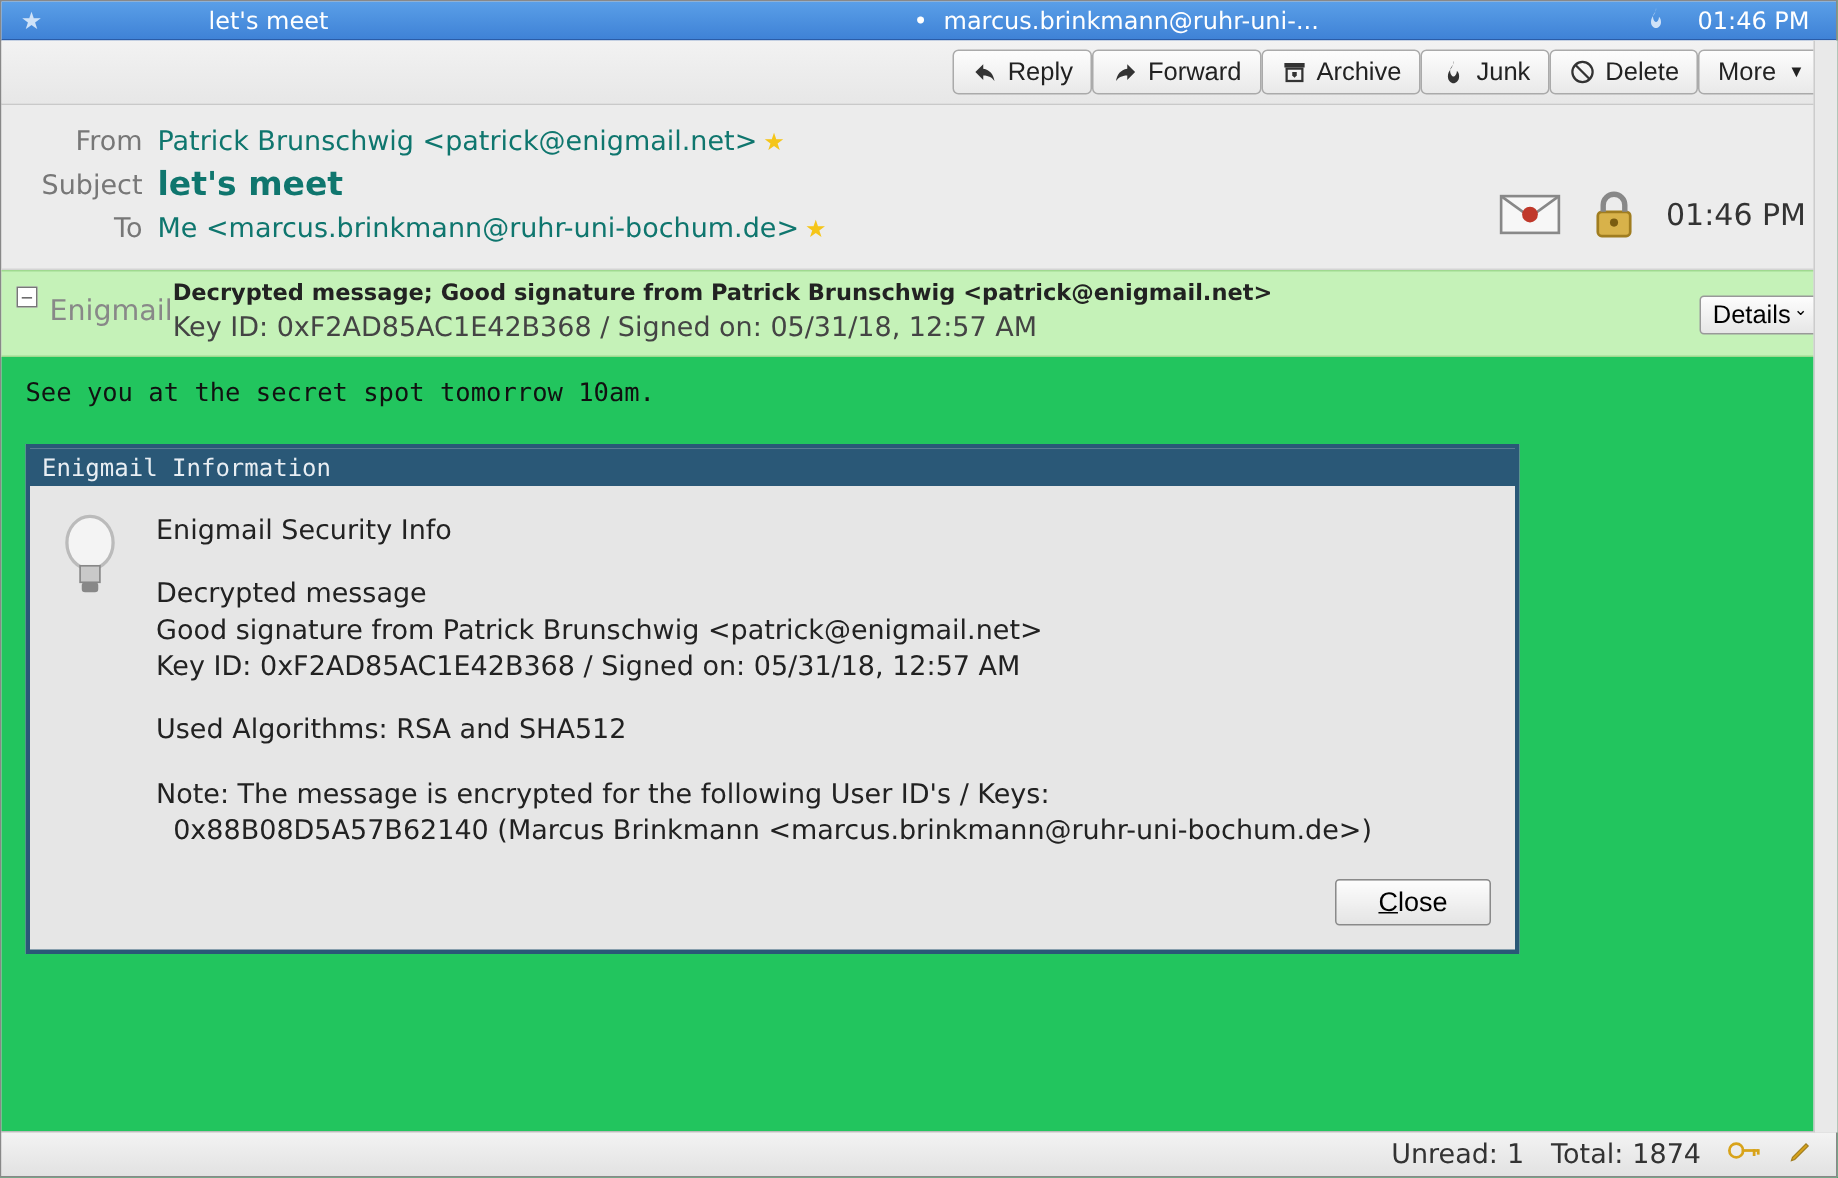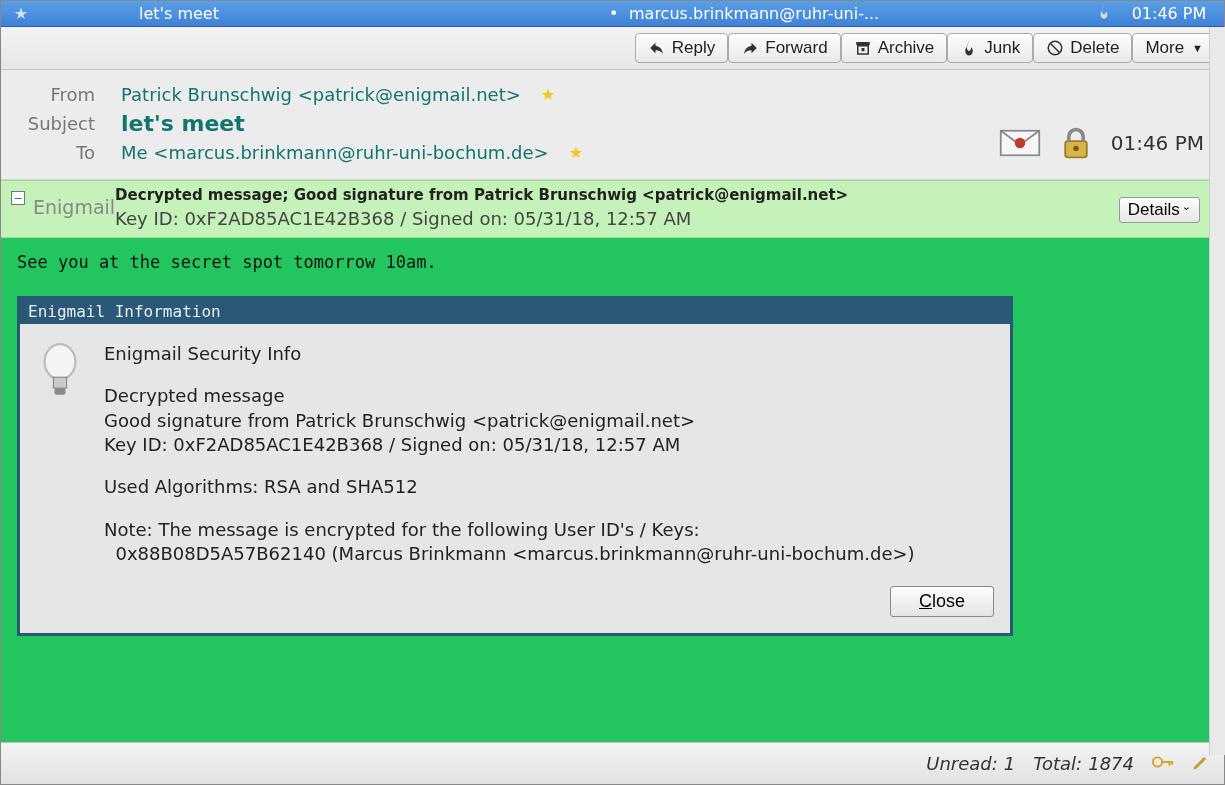--- a/index.html
+++ b/index.html
@@ -61,21 +61,21 @@
   .tbtn svg { width: 18px; height: 18px; }
   .more-caret { font-size: 11px; margin-left: 2px; }
 
   
   .headers {
     background: #ececec;
     padding: 8px 14px 10px 14px;
     border-bottom: 1px solid #d4d4d4;
     position: relative;
   }
-  .hd-row { display: flex; align-items: center; margin: 6px 0; font-size: 18px; gap: 16px; }
+  .hd-row { display: flex; align-items: center; margin: 6px 0; font-size: 18px; }
   .hd-label { width: 80px; text-align: right; color: #777; margin-right: 10px; }
   .hd-value { color: #0f766e; }
   .hd-subject { font-weight: bold; font-size: 22px; }
   .star-small { color: #f5c518; margin-left: 4px; font-size: 16px; }
 
   .hd-right {
     position: absolute;
     right: 20px; top: 55px;
     display: flex; align-items: center; gap: 14px;
     font-size: 20px; color: #333;
@@ -98,21 +98,21 @@
     width: 14px; height: 14px; border:1px solid #777; background:#fff;
     display:flex;align-items:center;justify-content:center;
     font-size:11px; color:#555; margin-right:8px; cursor:pointer;
     position: relative; top: -10px;
   }
   .enigbar .eniglabel { color: #888; font-size: 19px; position:relative; top:-1px;}
   .enigbar .enigtext { line-height: 1.4; }
   .enigbar .line1 { font-weight: bold; color: #222; font-size: 15px;}
   .enigbar .line2 { color: #444; font-size: 18px;}
   .details-btn {
-    position:absolute; right:24px; top:16px;
+    position:absolute; right:10px; top:16px;
     background: linear-gradient(#fdfdfd,#e6e6e6);
     border:1px solid #999; border-radius:3px;
     padding: 2px 8px; font-size: 17px; cursor:pointer;
     display:flex;gap:2px;
   }
 
   
   .msgbody {
     flex: 1;
     background: #22c55e;
@@ -152,26 +152,26 @@
   .sec-footer { display:flex; justify-content:flex-end; padding: 6px 16px 16px 16px; }
   .close-btn {
     background: linear-gradient(#fdfdfd,#e4e4e4);
     border:1px solid #8a8a8a; border-radius:3px;
     padding: 4px 28px; font-size: 18px; cursor:pointer;
   }
   .close-btn .ul { text-decoration: underline; }
 
   
   .statusbar {
-    height: 42px;
+    height: 30px;
     background: linear-gradient(#f3f3f3,#e2e2e2);
     border-top: 1px solid #bcbcbc;
     display:flex; justify-content:flex-end; align-items:center;
     gap: 18px; padding: 0 14px;
-    font-size: 18px; color:#333;font-style:italic;
+    font-size: 18px; color:#333;
   }
   .statusbar .slot { display:flex; gap:6px; }
 
   .scrollbar-right {
     position:absolute; right:0; top:27px; bottom:30px; width:16px;
     background:#e9e9e9; border-left:1px solid #ccc;
   }
 </style>
 </head>
 <body>

